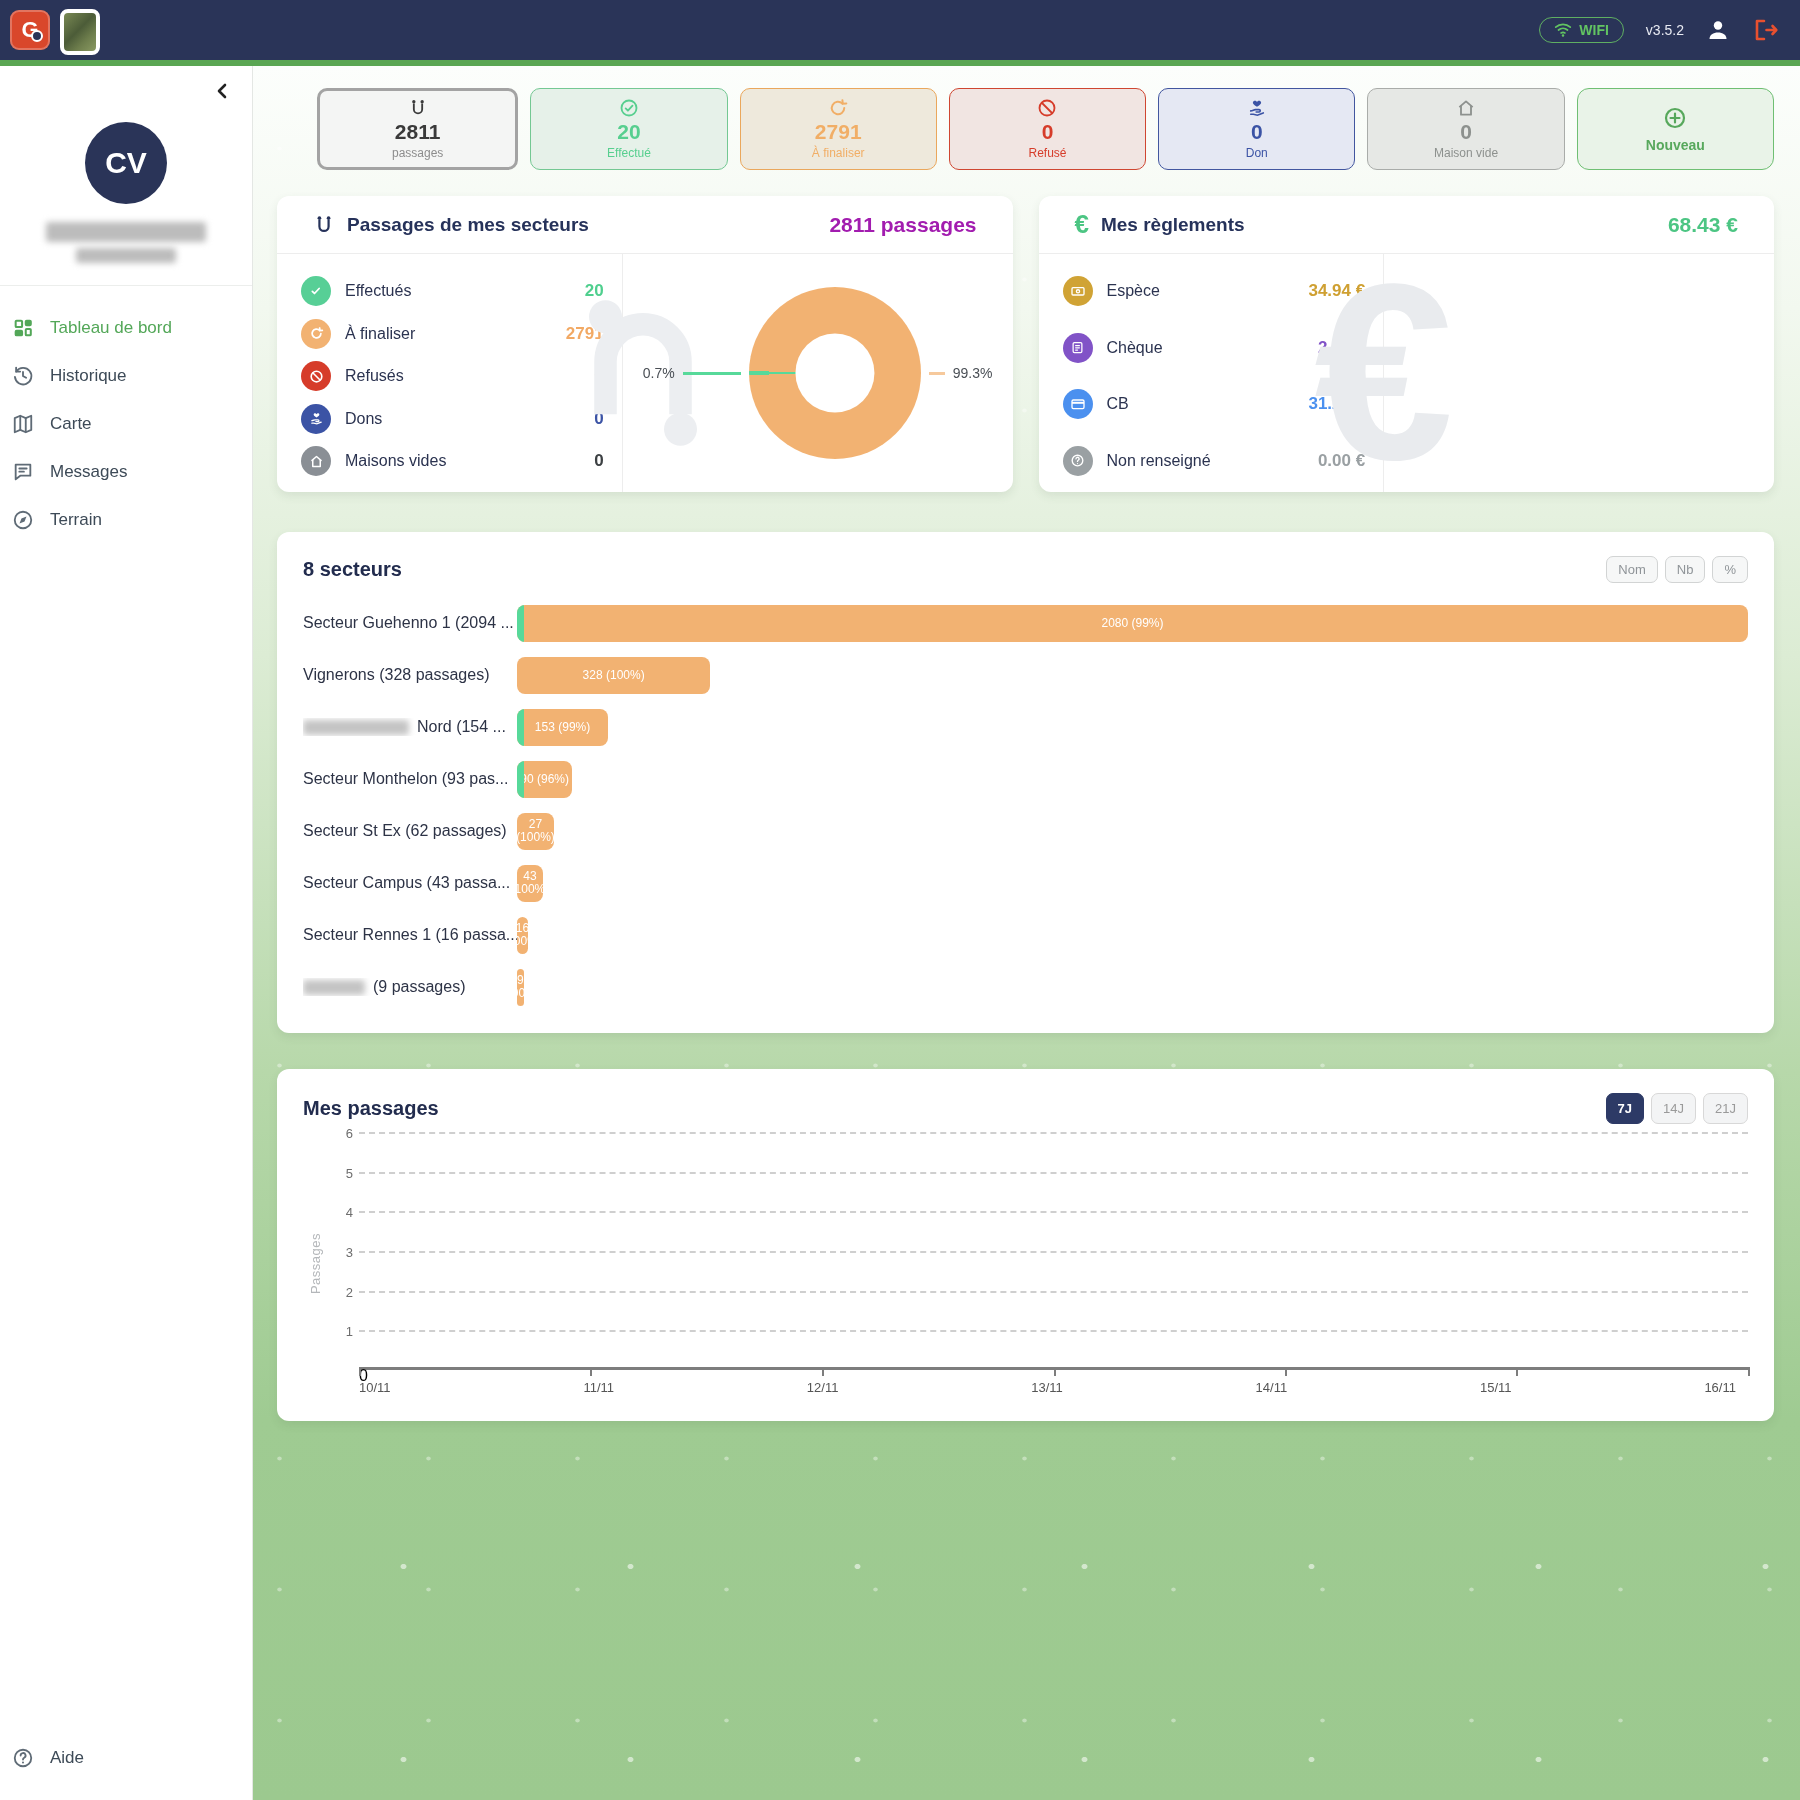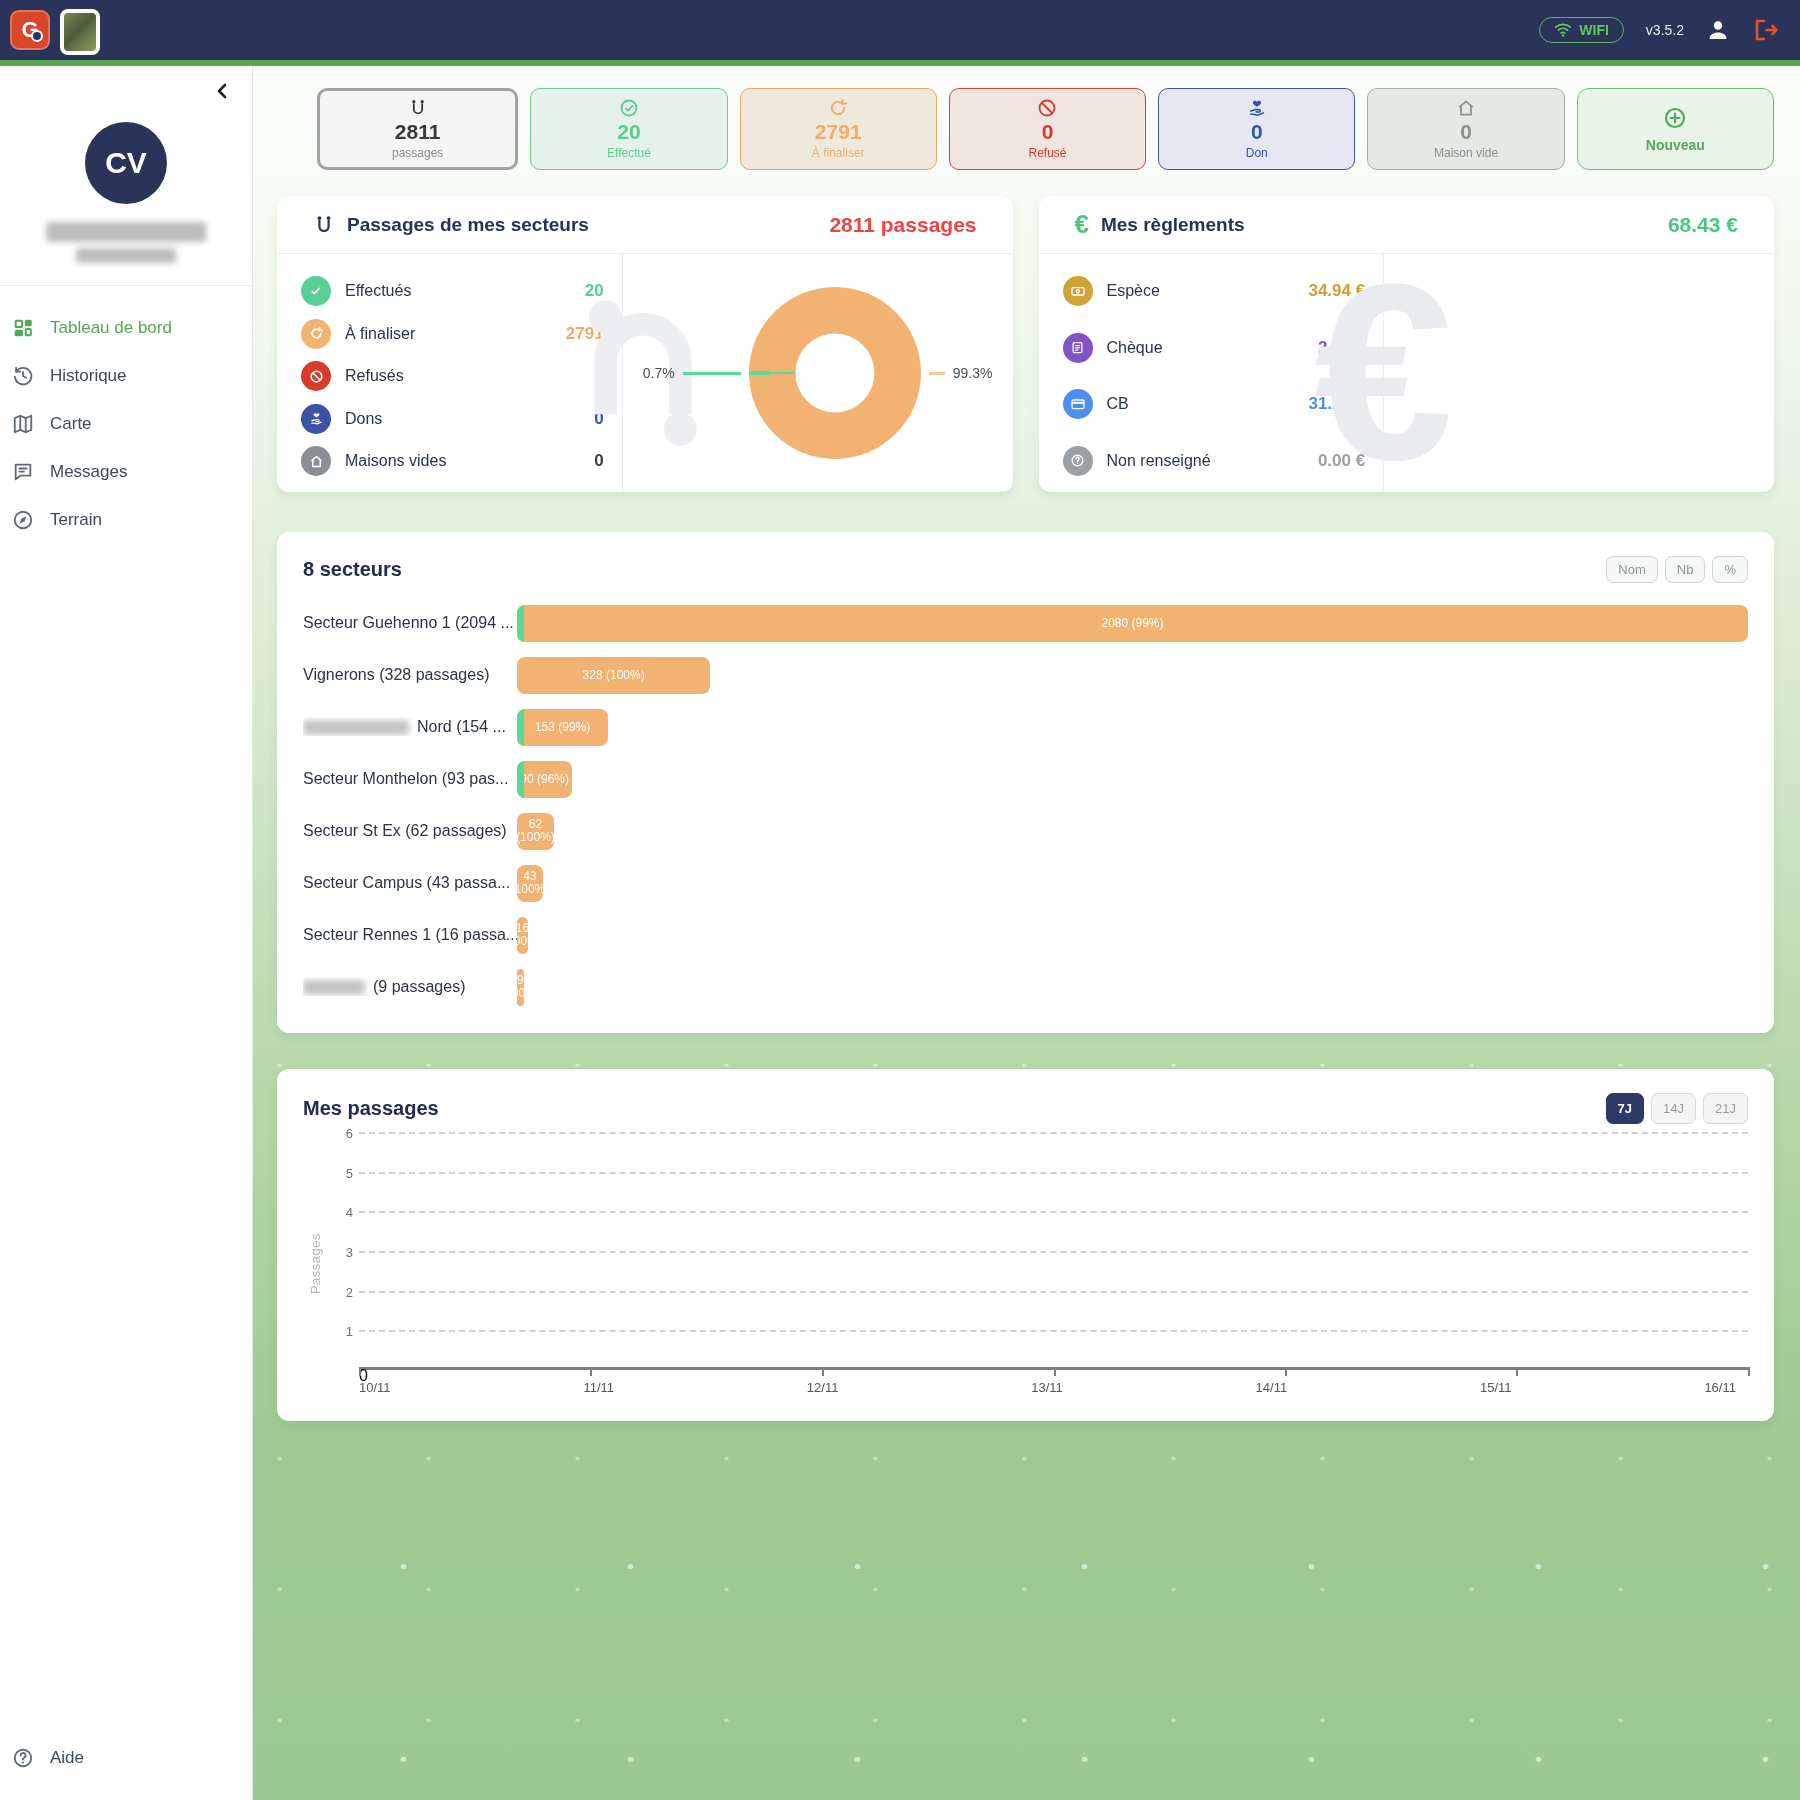--- a/index.html
+++ b/index.html
@@ -60,21 +60,21 @@
   .sc-maison { background:#e6e8e5; border:1.5px solid #a9aca9; color:#8d918e; }
   .sc-nouveau { background:#e9f3e8; border:1.5px solid #6fbf73; color:#57a85c; border-radius:12px; gap:7px; }
   .sc-nouveau .sc-label { font-size:14px; font-weight:bold; }
 
   
   .cards-row { display:flex; gap:26px; margin-bottom:40px; }
   .card { background:#fff; border-radius:12px; box-shadow:0 4px 10px rgba(60,90,60,.10); }
   .sum-card { flex:1; height:296px; display:flex; flex-direction:column; }
   .sum-head { display:flex; align-items:center; height:58px; padding:0 36px; border-bottom:1px solid #ededed; }
   .sum-title { font-size:19px; font-weight:bold; color:#26325a; margin-left:12px; }
-  .sum-total { margin-left:auto; font-size:21px; font-weight:bold; color:#ef4444; }
+  .sum-total { margin-left:auto; font-size:21px; font-weight:bold; color:#a21caf; }
   .sum-total.green { color:#4cc583; }
   .sum-body { flex:1; display:flex; position:relative; }
   .sum-list { width:47%; padding:22px 10px 16px 24px; display:flex; flex-direction:column; justify-content:space-between; border-right:1px solid #ededed; }
   .li-row { display:flex; align-items:center; gap:14px; }
   .li-label { font-size:16px; color:#2b3350; }
   .li-value { margin-left:auto; font-size:17px; font-weight:bold; padding-right:8px; }
   .circle-ic { width:30px; height:30px; border-radius:50%; display:flex; align-items:center; justify-content:center; color:#fff; flex-shrink:0; }
   .c-green { background:#57cf96; } .c-orange { background:#f2b272; } .c-red { background:#d63c2a; }
   .c-blue { background:#3b53a5; } .c-gray { background:#8a8f95; }
   .c-gold { background:#d0a335; } .c-purple { background:#8153c7; } .c-cb { background:#4b90ef; } .c-lgray { background:#9aa0a3; }
@@ -491,21 +491,21 @@
     </div>
     <div class="bar-row">
       <span class="bar-label">Secteur Monthelon (93 pas...</span>
       <div class="bar-track">
           <div class="bar green-edge" style="width: 4.5%;">90 (96%)</div>
         </div>
     </div>
     <div class="bar-row">
       <span class="bar-label">Secteur St Ex (62 passages)</span>
       <div class="bar-track">
-          <div class="bar" style="width: 3%;">62 (100%)</div>
+          <div class="bar" style="width: 3%;">27 (100%)</div>
         </div>
     </div>
     <div class="bar-row">
       <span class="bar-label">Secteur Campus (43 passa...</span>
       <div class="bar-track">
           <div class="bar" style="width: 2.1%;">43 (100%)</div>
         </div>
     </div>
     <div class="bar-row">
       <span class="bar-label">Secteur Rennes 1 (16 passa...</span>

